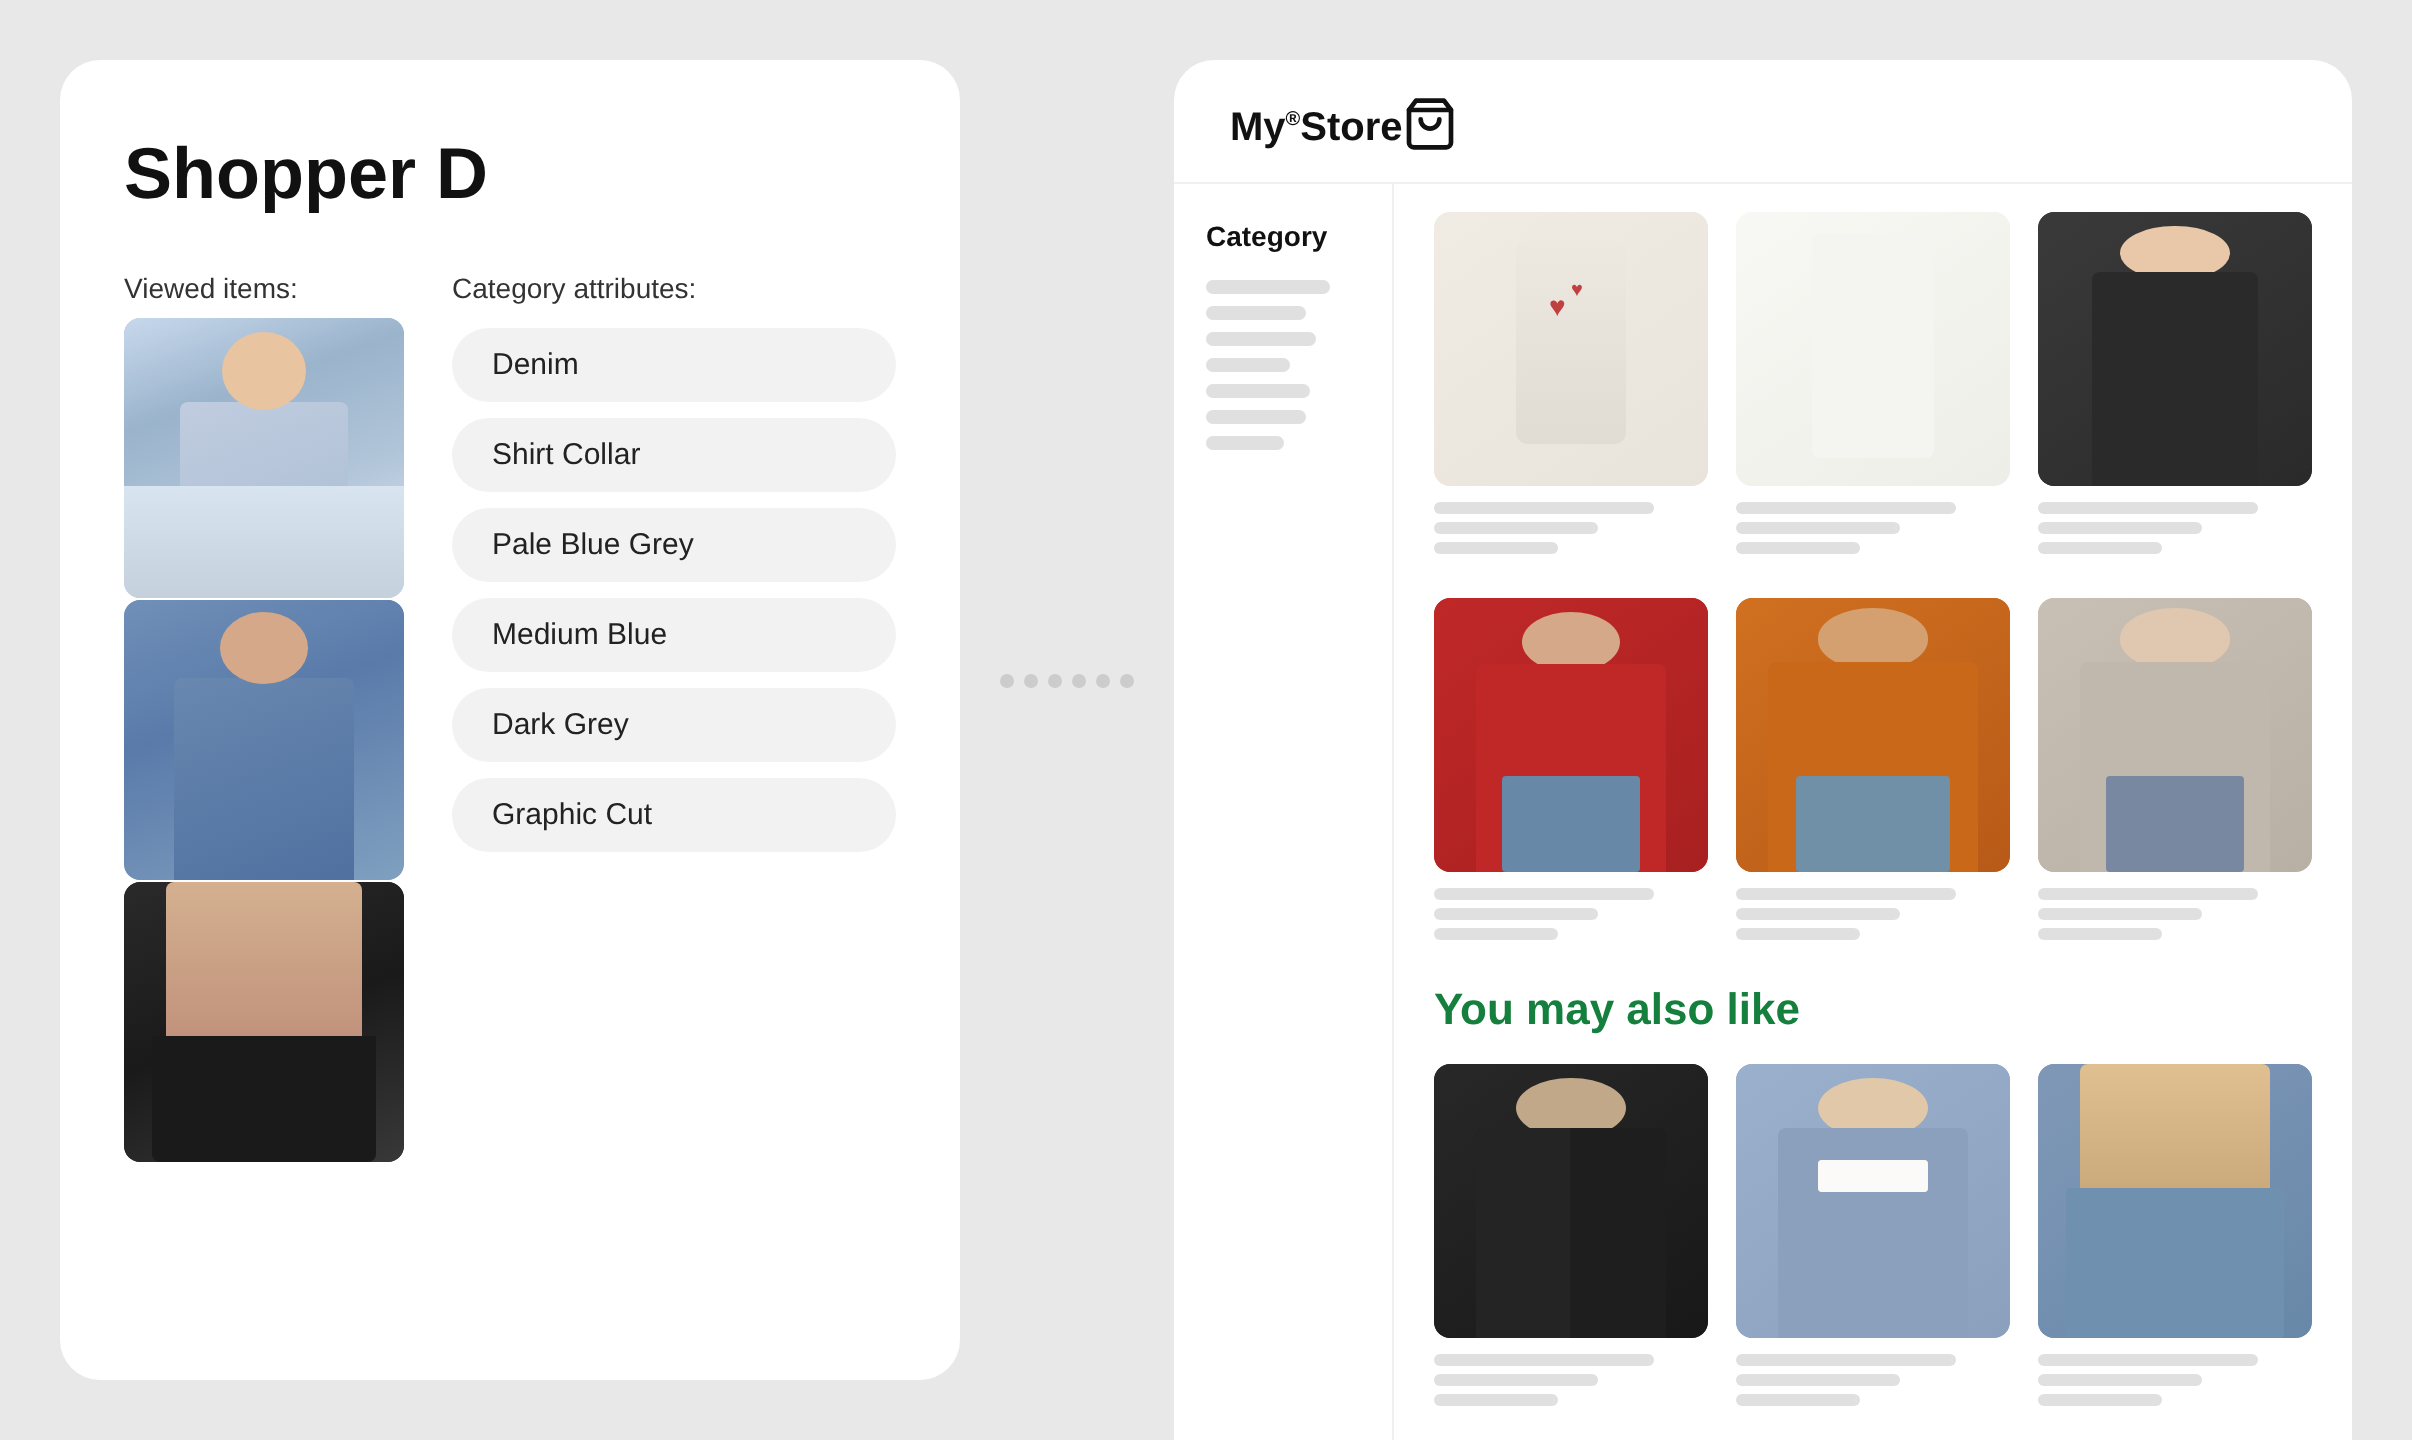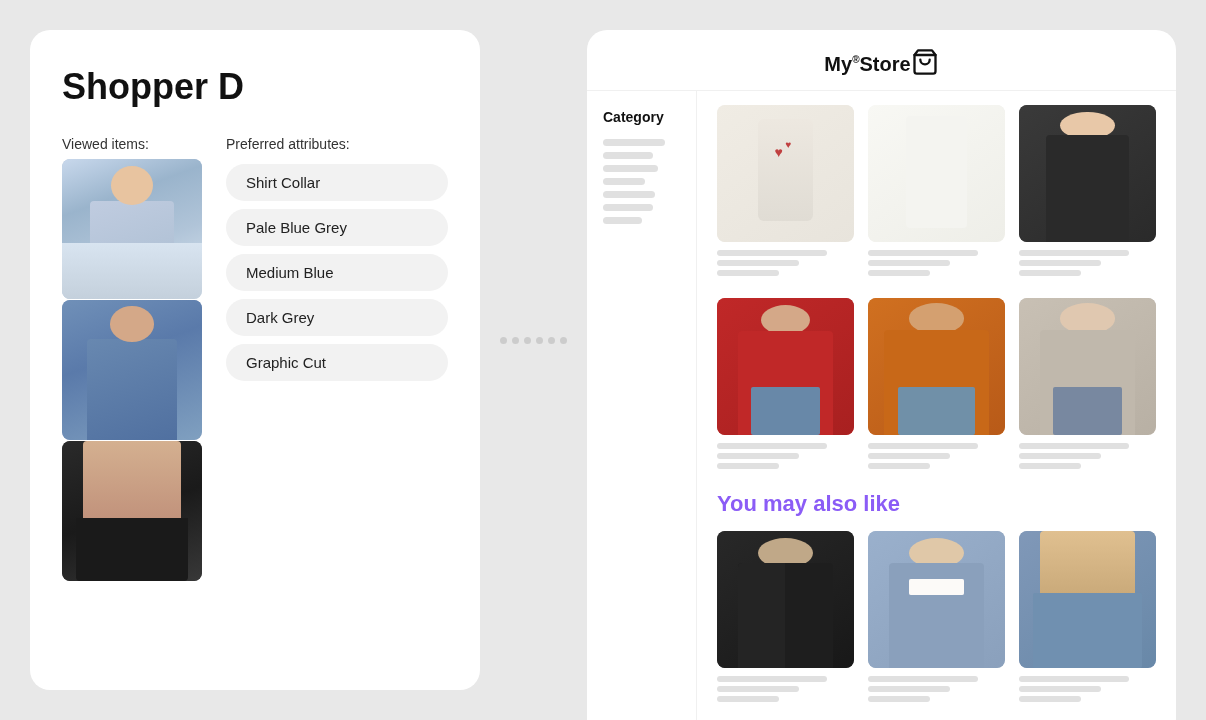--- a/index.html
+++ b/index.html
@@ -130,21 +130,21 @@
       border-radius: 20px;
       flex: 1;
       min-height: 660px;
       overflow: hidden;
       display: flex;
       flex-direction: column;
     }
     .store-header {
       display: flex;
       align-items: center;
-      justify-content: center;
+      justify-content: flex-start;
       padding: 18px 28px 10px;
       border-bottom: 1px solid #f0f0f0;
     }
     .store-name {
       font-size: 20px;
       font-weight: 700;
       color: #111;
     }
     .store-name sup {
       font-size: 10px;
@@ -241,21 +241,21 @@
       background: #e0e0e0;
       border-radius: 3px;
     }
     .product-line.pl-long { width: 80%; }
     .product-line.pl-med { width: 60%; }
     .product-line.pl-short { width: 45%; }
 
     .section-title {
       font-size: 22px;
       font-weight: 700;
-      color: #8b5cf6;
+      color: #15803d;
       margin-bottom: 14px;
     }
   </style>
 </head>
 <body>
 
 <div class="container">
 
   <div class="left-panel">
     <h1 class="shopper-title">Shopper D</h1>
@@ -278,22 +278,23 @@
         </div>
         <div class="item-image img-skirt-black">
           <div style="width:100%;height:100%;background:linear-gradient(160deg,#2a2a2a 0%,#1a1a1a 50%,#383838 100%);border-radius:8px;position:relative;">
             <div style="position:absolute;top:0;left:15%;right:15%;bottom:40%;background:linear-gradient(#d4b090,#c0907a);border-radius:4px 4px 0 0;"></div>
             <div style="position:absolute;bottom:0;left:10%;right:10%;top:55%;background:#1a1a1a;border-radius:0 0 4px 4px;"></div>
           </div>
         </div>
       </div>
 
       <div class="preferred-attrs">
-        <div class="preferred-label">Preferred attributes:</div>
+        <div class="preferred-label">Category attributes:</div>
         <div class="attr-tags">
+          <div class="attr-tag">Denim</div>
           <div class="attr-tag">Shirt Collar</div>
           <div class="attr-tag">Pale Blue Grey</div>
           <div class="attr-tag">Medium Blue</div>
           <div class="attr-tag">Dark Grey</div>
           <div class="attr-tag">Graphic Cut</div>
         </div>
       </div>
     </div>
   </div>
 

